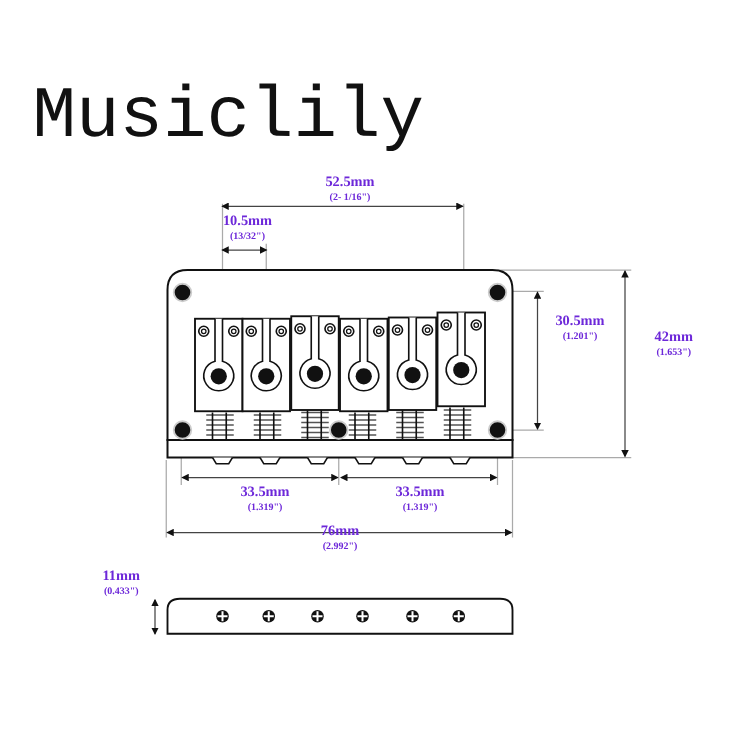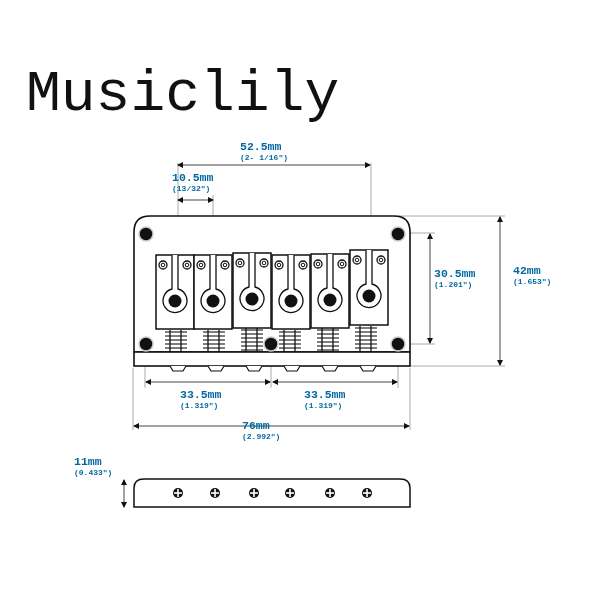--- a/index.html
+++ b/index.html
@@ -1,19 +1,19 @@
 <!DOCTYPE html>
 <html><head>
 <meta charset="utf-8">
 <style>
   html, body { margin:0; padding:0; background:#ffffff; }
   body { width:600px; height:600px; position:relative; overflow:hidden; font-family:"Liberation Sans", sans-serif; }
   .brand { position:absolute; left:26px; top:30px; font-size:58px; color:#111; font-family:Liberation Mono, monospace; letter-spacing:0px;margin-top:32px; }
   svg { position:absolute; left:0; top:0; }
-  .lbl { position:absolute; font-family:Liberation Mono, monospace; color:#0369a1; line-height:1; }
+  .lbl { position:absolute; text-align:center; font-family:Liberation Serif, serif; color:#6d28d9; line-height:1; }
   .lbl .main { font-weight:bold; font-size:11.5px; display:block; }
   .lbl .sub { font-weight:bold; font-size:8px; display:block; margin-top:1px; }
 </style>
 </head>
 <body>
 
 <div class="brand">Musiclily</div>
 
 <svg width="600" height="600" viewBox="0 0 600 600">
   <defs>
@@ -197,21 +197,21 @@
 </svg>
 
 <div class="lbl" style="left:240px;top:141px;width:80px;">
   <span class="main">52.5mm</span>
   <span class="sub">(2- 1/16")</span>
 </div>
 <div class="lbl" style="left:172px;top:172px;width:52px;">
   <span class="main">10.5mm</span>
   <span class="sub">(13/32")</span>
 </div>
-<div class="lbl" style="left:434px;top:268px;width:60px;">
+<div class="lbl" style="left:434px;top:252px;width:60px;">
   <span class="main">30.5mm</span>
   <span class="sub">(1.201")</span>
 </div>
 <div class="lbl" style="left:513px;top:265px;width:52px;">
   <span class="main">42mm</span>
   <span class="sub">(1.653")</span>
 </div>
 <div class="lbl" style="left:180px;top:389px;width:64px;">
   <span class="main">33.5mm</span>
   <span class="sub">(1.319")</span>

